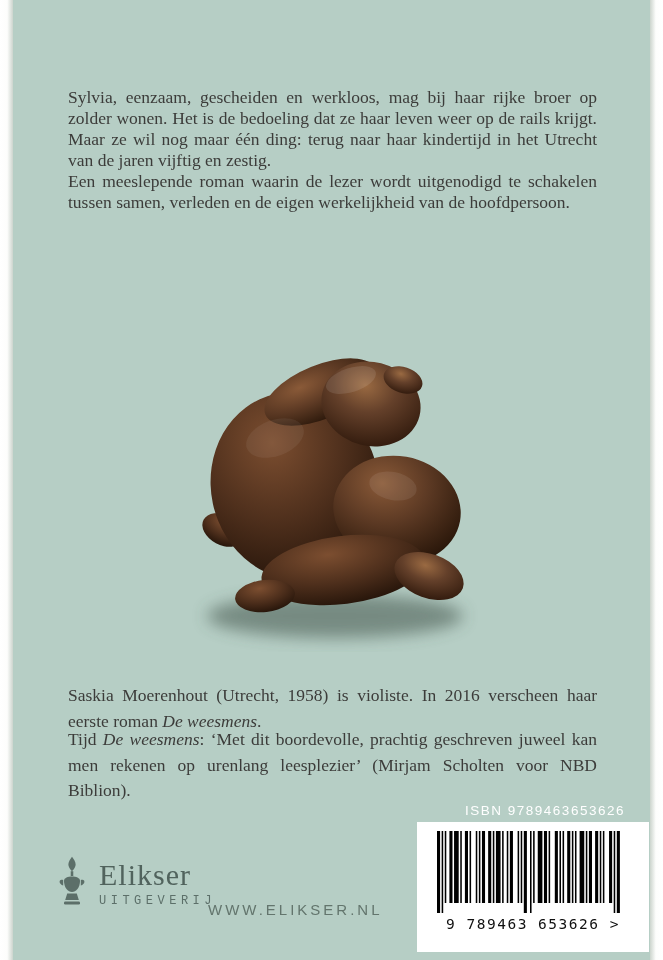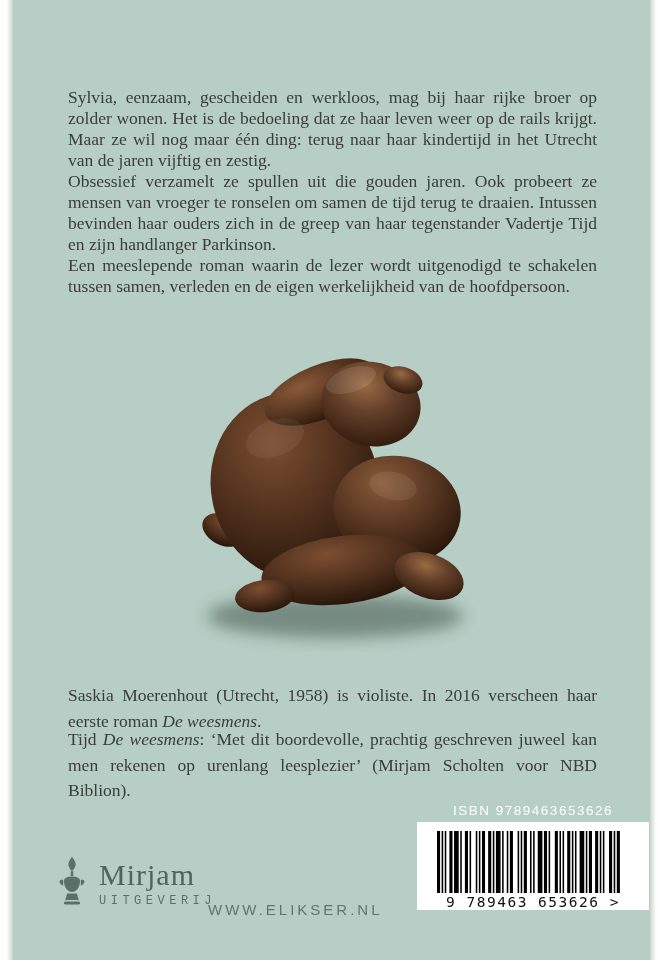--- a/index.html
+++ b/index.html
@@ -26,27 +26,27 @@
     color:#3c3c3a;font-size:17.5px;line-height:25.5px;
     text-align:justify;
   }
   .author-note{top:683px;}
   .review-quote{top:727px;}
   .ital{font-style:italic;}
 
   .sculpture{position:absolute;left:183px;top:318px;width:302px;height:334px;}
 
   .isbn-label{
-    position:absolute;right:14px;top:803px;width:232px;
+    position:absolute;right:2px;top:803px;width:232px;
     text-align:center;color:#ffffff;
     font-family:"Liberation Sans", sans-serif;
     font-size:13.5px;letter-spacing:1.5px;
   }
   .barcode-box{
-    position:absolute;right:14px;top:822px;width:232px;height:88px;
+    position:absolute;right:14px;top:822px;width:232px;height:130px;
     background:#ffffff;
     display:flex;flex-direction:column;align-items:center;
     padding-top:9px;box-sizing:border-box;
   }
   .barcode-digits{
     font-family:"DejaVu Sans Mono", monospace;
     font-size:14.5px;color:#101010;letter-spacing:1.5px;
     margin-top:1px;white-space:pre;
   }
 
@@ -72,21 +72,20 @@
 </head>
 <body>
 
 <div class="page">
 
   <div class="edge edge-left"></div>
   <div class="edge edge-right"></div>
 
   <div class="blurb">
     <p>Sylvia, eenzaam, gescheiden en werkloos, mag bij haar rijke broer op zolder wonen. Het is de bedoeling dat ze haar leven weer op de rails krijgt. Maar ze wil nog maar één ding: terug naar haar kindertijd in het Utrecht van de jaren vijftig en zestig.</p>
-    <p>Obsessief verzamelt ze spullen uit die gouden jaren. Ook probeert ze mensen van vroeger te ronselen om samen de tijd terug te draaien. Intussen bevinden haar ouders zich in de greep van haar tegenstander Vadertje Tijd en zijn handlanger Parkinson.</p>
     <p>Een meeslepende roman waarin de lezer wordt uitgenodigd te schakelen tussen samen, verleden en de eigen werkelijkheid van de hoofdpersoon.</p>
   </div>
 
   <div class="sculpture">
     <svg width="302" height="334" viewBox="0 0 302 334" xmlns="http://www.w3.org/2000/svg">
       <defs>
         <radialGradient id="bronzeA" cx="35%" cy="28%" r="80%">
           <stop offset="0%" stop-color="#8a5a38"></stop>
           <stop offset="45%" stop-color="#5d3a24"></stop>
           <stop offset="100%" stop-color="#241307"></stop>
@@ -194,20 +193,20 @@
         <path d="M20 2 C25 9 27 13 20 20 C13 13 15 9 20 2 Z"></path>
         <rect x="18.4" y="20" width="3.2" height="6"></rect>
         <path d="M10 32 C10 25 30 25 30 32 C30 41 25 46 20 46 C15 46 10 41 10 32 Z"></path>
         <path d="M9 31 C3 29 3 36 9 38 L9 34 Z"></path>
         <path d="M31 31 C37 29 37 36 31 38 L31 34 Z"></path>
         <path d="M14 48 L26 48 L28.5 56 L11.5 56 Z"></path>
         <rect x="10" y="58" width="20" height="3.5" rx="1.5"></rect>
       </g>
     </svg>
     <div class="pub-text">
-      <div class="pub-name">Mirjam</div>
+      <div class="pub-name">Elikser</div>
       <div class="pub-sub">UITGEVERIJ</div>
     </div>
   </div>
 
   <div class="pub-site">WWW.ELIKSER.NL</div>
 
 </div>
 
 </body></html>

